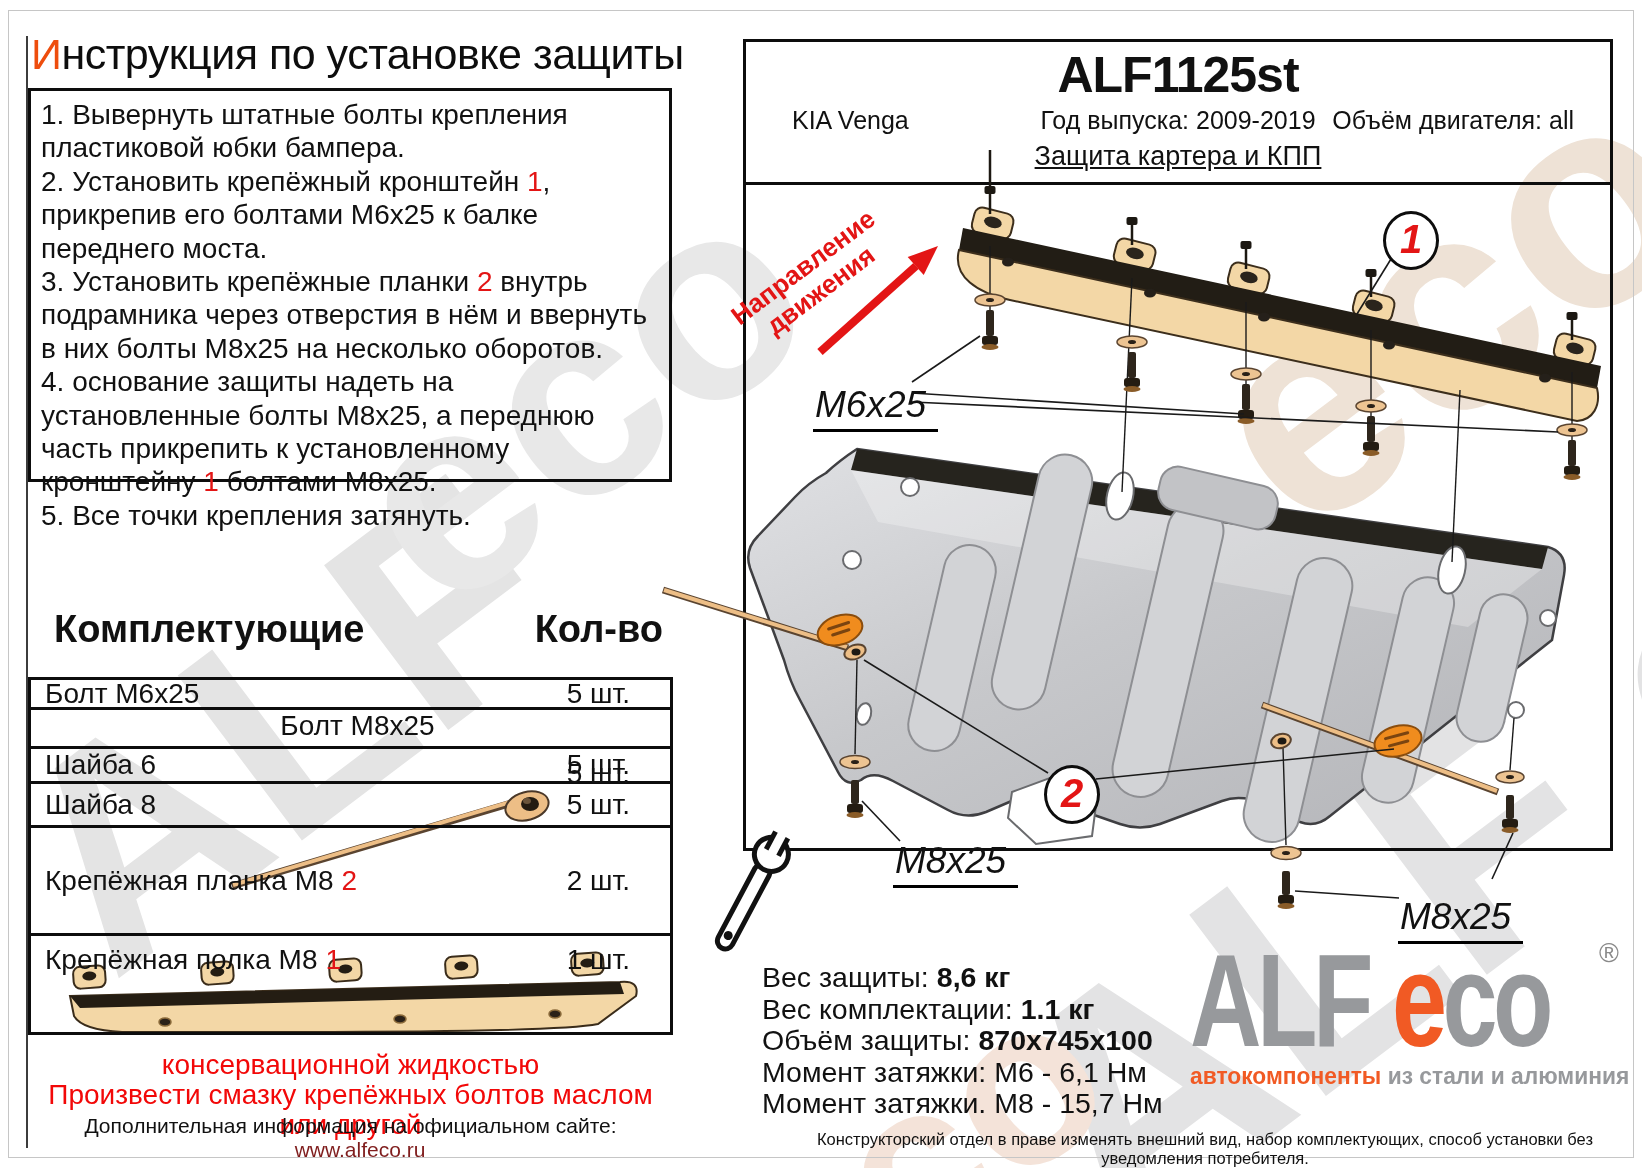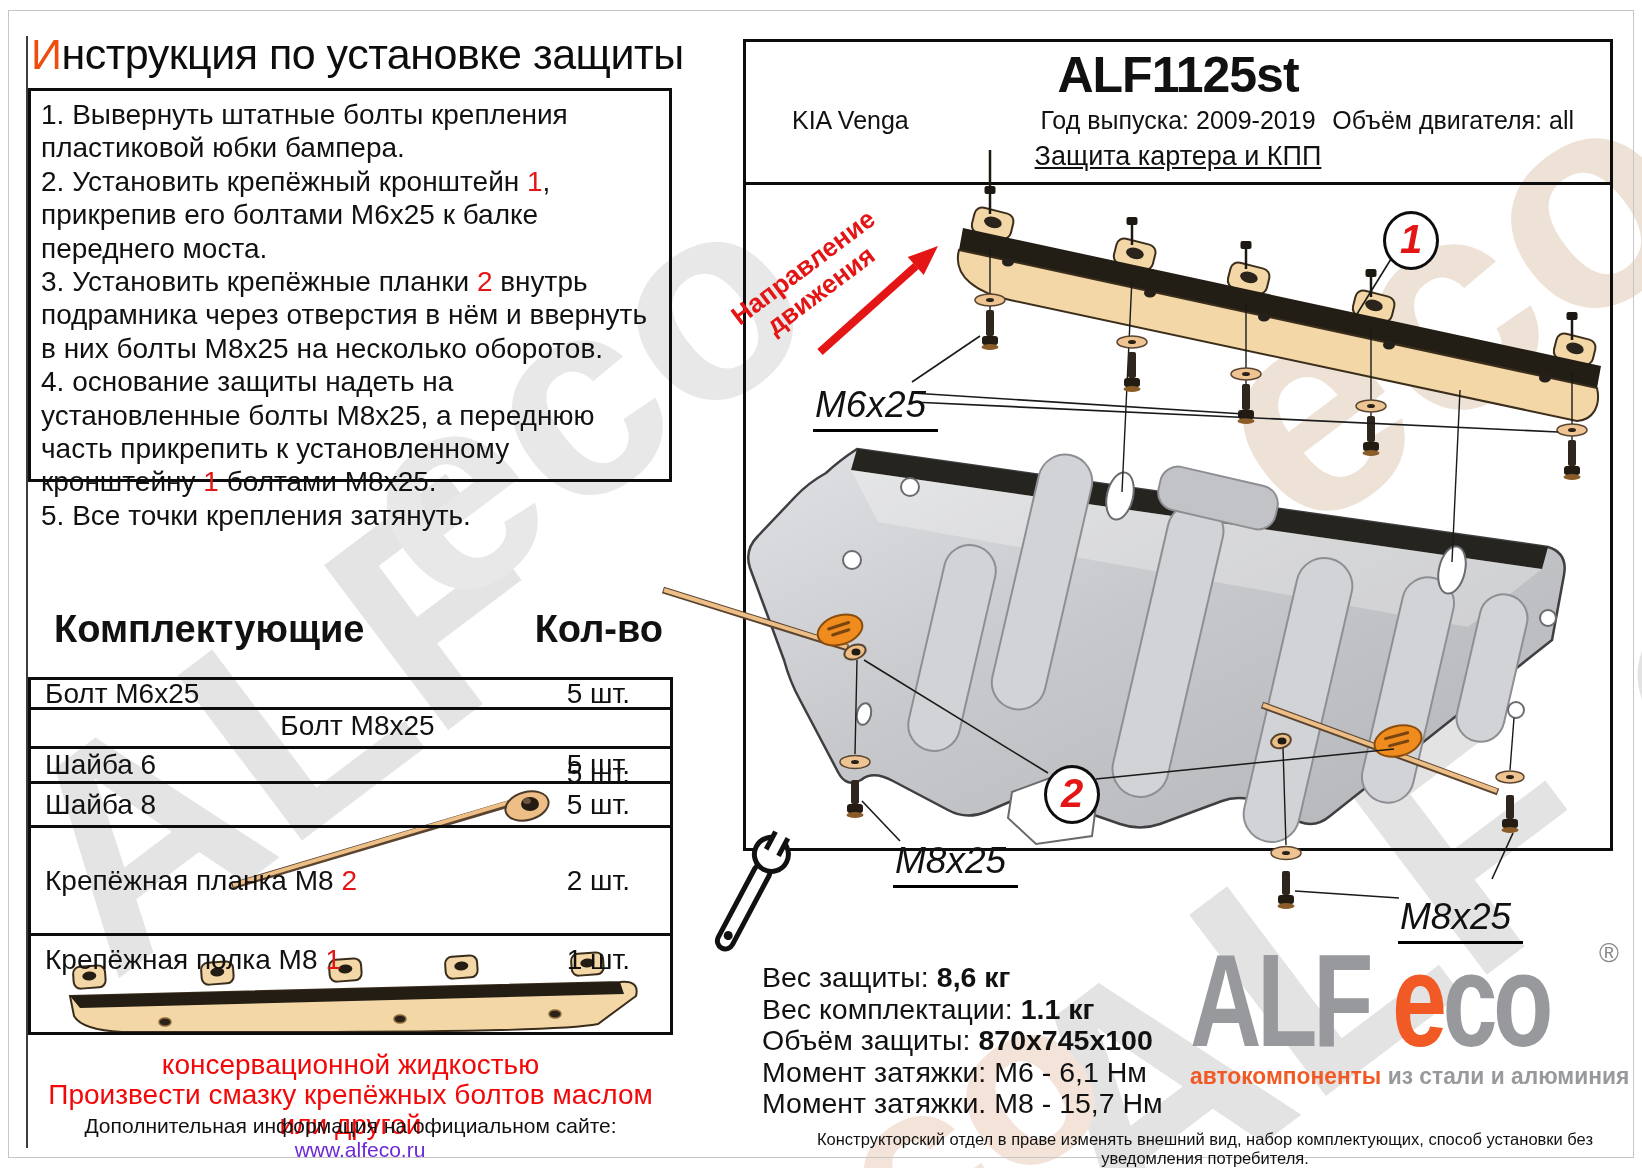--- a/index.html
+++ b/index.html
@@ -34,21 +34,21 @@
     box-sizing:border-box;z-index:3;background:transparent;}
   .trow{display:flex;align-items:center;box-sizing:border-box;padding:0 0 0 14px;font-size:28px;
     border-bottom:3px solid #0d0d0d;gap:8px;}
   .trow:last-child{border-bottom:none;}
   .trow .qty{margin-left:auto;padding-right:40px;}
   .trow.tall-top{align-items:flex-start;padding-top:8px;}
   .r1{height:30px;}.r2{height:39px;flex-direction:column;}.r3{height:35px;}.r4{height:44px;}.r5{height:108px;}.r6{height:132px;}
   .warning{position:absolute;left:28px;top:1050px;width:645px;text-align:center;color:#f20808;
     font-size:28px;line-height:30px;z-index:3;}
   .site-note{position:absolute;left:28px;top:1114px;width:645px;text-align:center;font-size:21px;z-index:3;}
-  .site-note .link{color:#6d28d9;margin-left:19px;}
+  .site-note .link{color:#7f1d1d;margin-left:19px;}
   
   .rpanel{position:absolute;left:743px;top:39px;width:870px;height:812px;border:3px solid #0d0d0d;
     box-sizing:border-box;z-index:1;background:transparent;}
   .rheader{position:absolute;left:0;top:0;right:0;height:140px;border-bottom:3px solid #0d0d0d;}
   .pcode{position:absolute;left:0;right:0;top:4px;text-align:center;font-size:50px;font-weight:bold;letter-spacing:-1px;}
   .meta{position:absolute;left:0;right:0;top:64px;height:30px;font-size:25px;}
   .meta .model{position:absolute;left:46px;}
   .meta .years{position:absolute;left:0;right:0;text-align:center;}
   .meta .engine{position:absolute;right:36px;}
   .subtitle{position:absolute;left:0;right:0;top:99px;text-align:center;font-size:27px;text-decoration:underline;}

